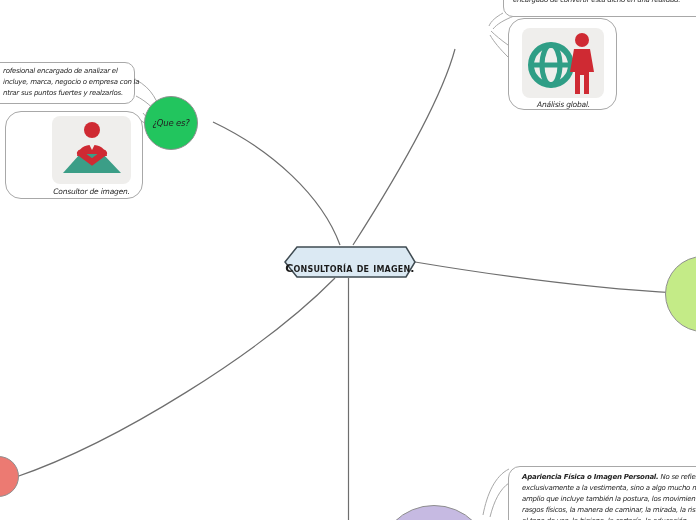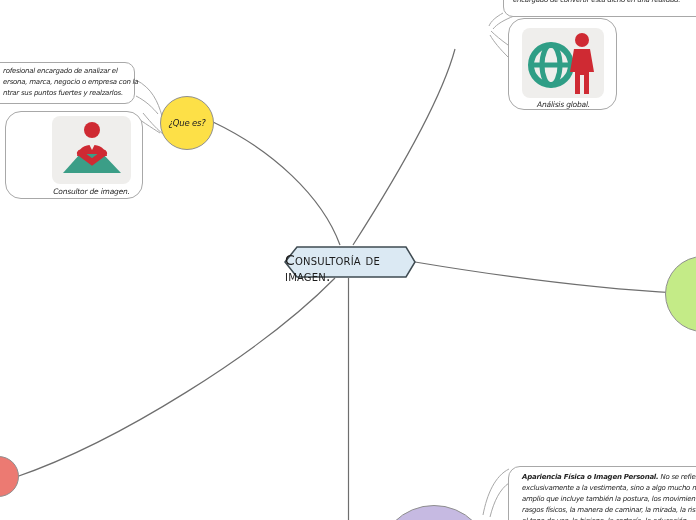--- a/index.html
+++ b/index.html
@@ -11,30 +11,30 @@
   
   .circle{
     position:absolute;border-radius:50%;border:1px solid #8f8f8f;
     display:flex;align-items:center;justify-content:center;text-align:center;
     box-sizing:border-box;
   }
   .circle-label{
     font-style:italic;font-size:8.5px;line-height:10px;color:#222;
     letter-spacing:-0.2px;
   }
-  .c-pink{left:160px;top:96px;width:54px;height:54px;background:#fde047;}
+  .c-pink{left:144px;top:96px;width:54px;height:54px;background:#22c55e;}
   .c-yellow{left:437px;top:1px;width:52px;height:52px;background:#f2e572;}
   .c-green{left:665px;top:256px;width:76px;height:76px;background:#c4eb87;}
   .c-red{left:-22px;top:456px;width:41px;height:41px;background:#ec7a72;}
   .c-purple{left:377px;top:505px;width:114px;height:114px;background:#c6bae2;}
   
   .center-label{
     position:absolute;left:285px;top:248px;width:130px;height:40px;
     display:flex;align-items:center;justify-content:center;
-    font-variant:small-caps;font-size:14px;font-weight:400;color:#1b1b1b;
+    font-variant:small-caps;font-size:11px;font-weight:700;color:#1b1b1b;
     letter-spacing:0.2px;
   }
   
   .note{
     position:absolute;background:#fff;border:1px solid #a8a8a8;border-radius:10px;
     box-sizing:border-box;
   }
   .note-line{
     white-space:nowrap;font-style:italic;font-size:7px;letter-spacing:-0.25px;
     line-height:11px;color:#262626;
@@ -99,21 +99,21 @@
     <span class="circle-label">¿Que es?</span>
   </div>
 
 
   <div class="circle c-green"></div>
   <div class="circle c-red"></div>
   <div class="circle c-purple"></div>
 
   <div class="note note-que-es">
     <div class="note-line">rofesional encargado de analizar el</div>
-    <div class="note-line">ersona, marca, negocio o empresa con la</div>
+    <div class="note-line">incluye, marca, negocio o empresa con la</div>
     <div class="note-line">ntrar sus puntos fuertes y realzarlos.</div>
   </div>
 
   <div class="card card-consultor">
     <div class="icon-box">
       <svg width="79" height="68" viewBox="0 0 79 68">
         <circle cx="40" cy="14" r="8" fill="#cf2a33"></circle>
         <path d="M 25 40 C 27 25, 53 25, 55 40 Z" fill="#cf2a33"></path>
         <path d="M 40 23 L 43 28 L 40 34 L 37 28 Z" fill="#efeeec"></path>
         <polygon points="11,57 69,57 51,38 28,38" fill="#3b9e87"></polygon>

